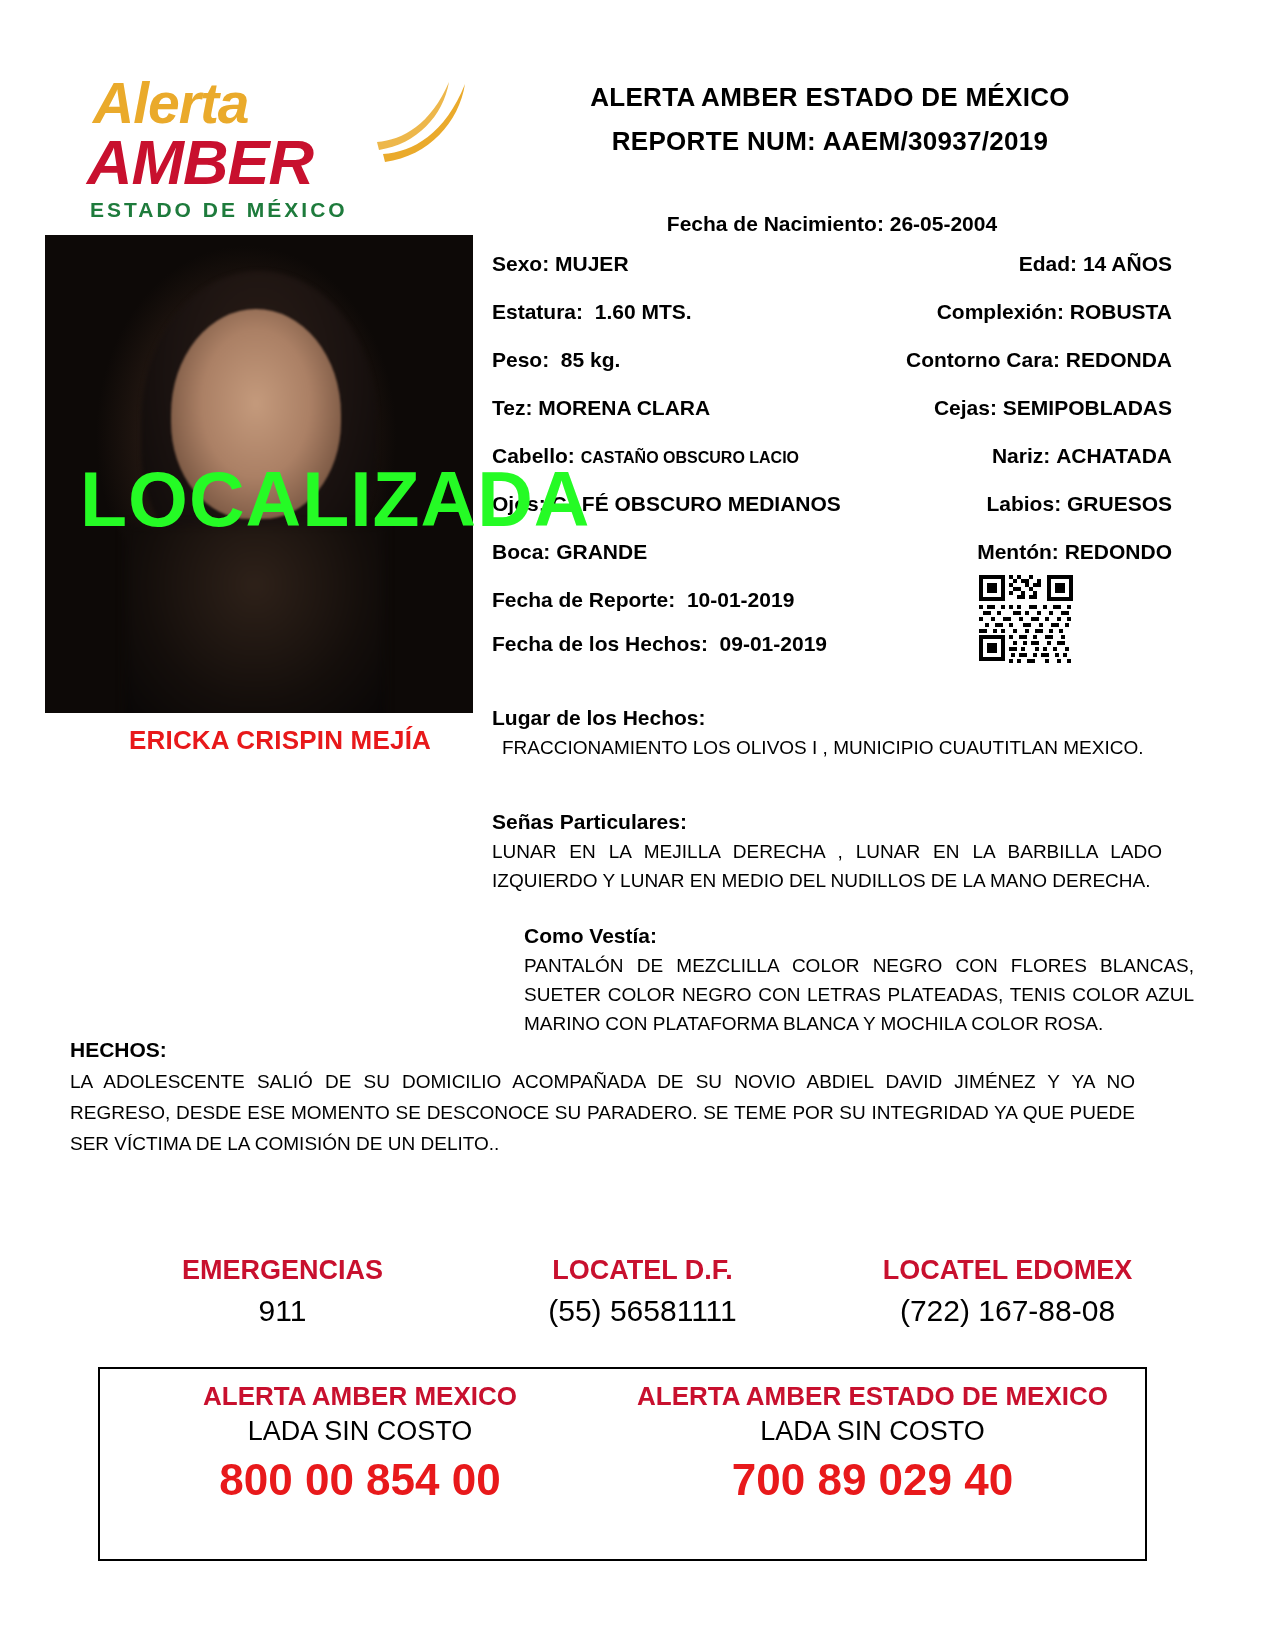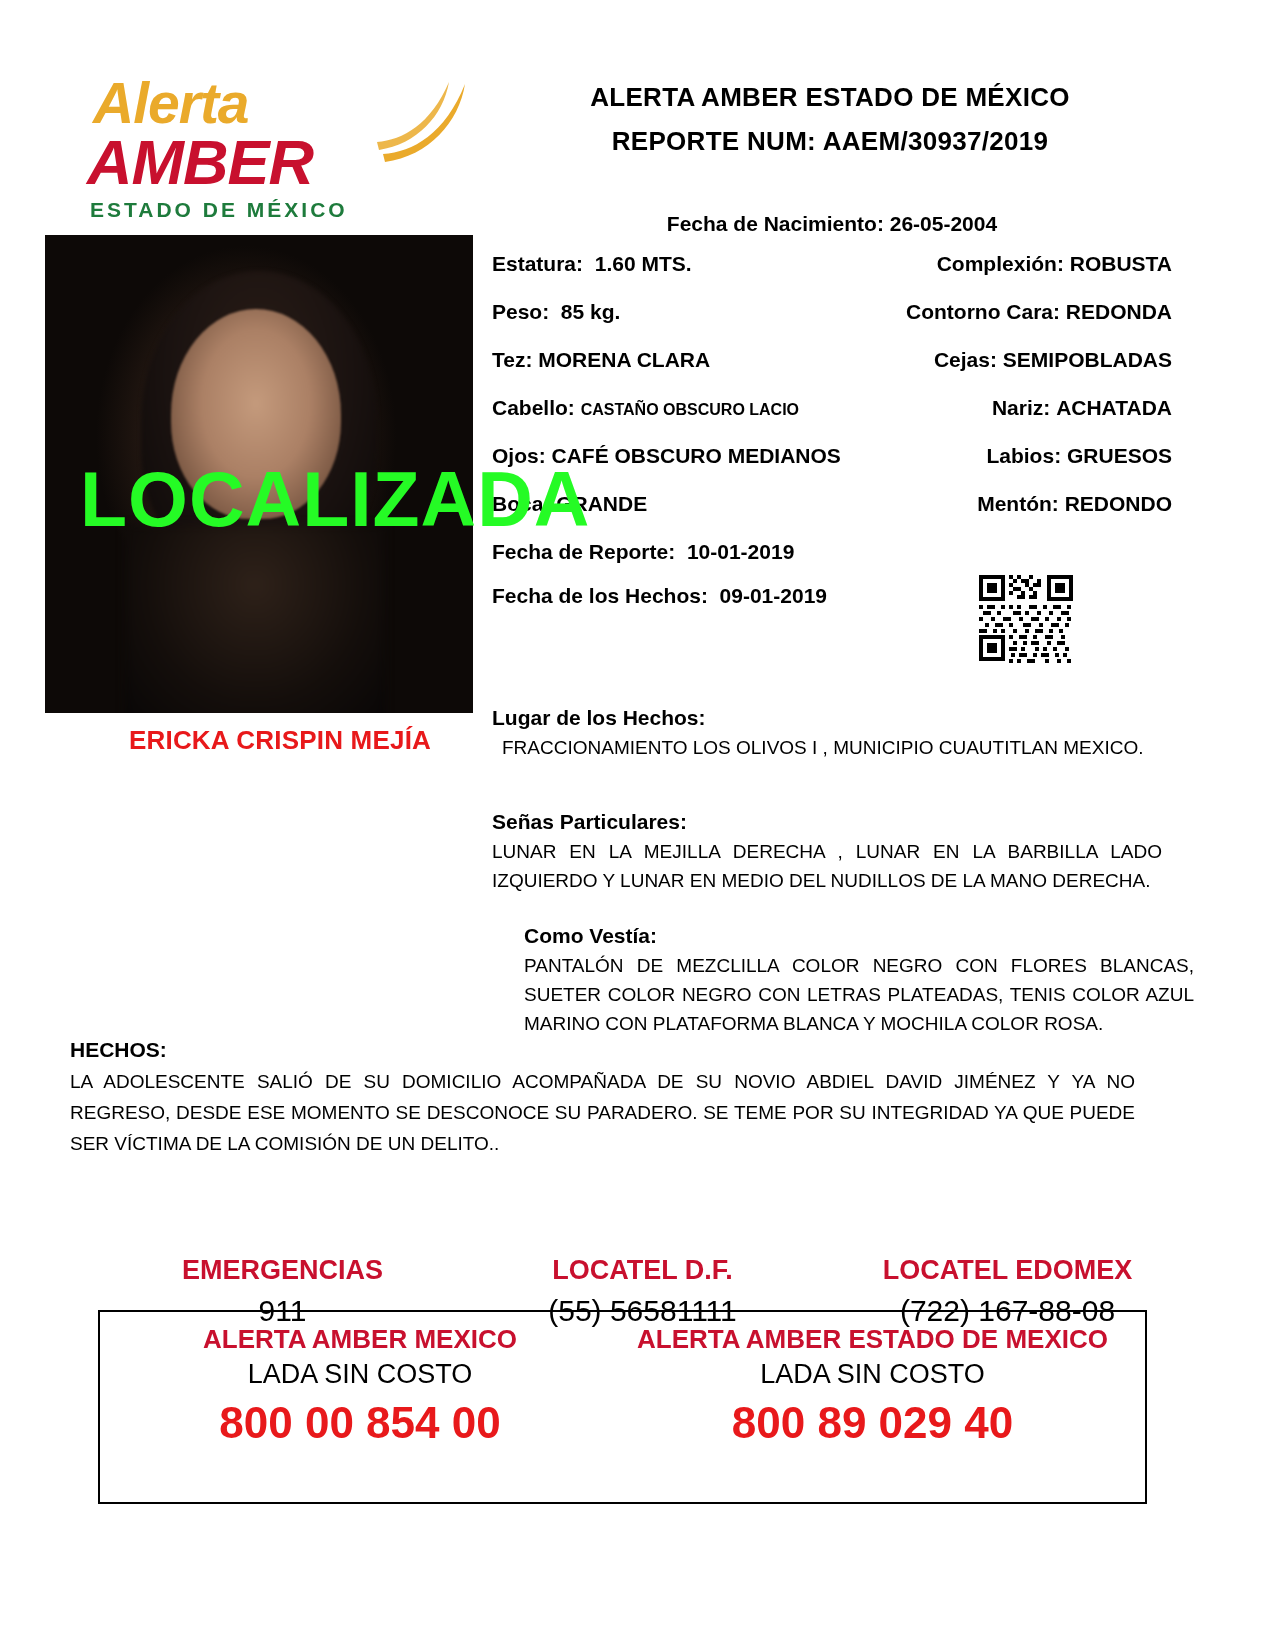--- a/index.html
+++ b/index.html
@@ -268,21 +268,21 @@
     line-height: 48px;
   }
   .col-a { left: 0px; width: 425px; }
   .col-b { left: 365px; width: 415px; }
   .col-c { left: 740px; width: 395px; }
 
   
   .bottom-box {
     position: absolute;
     left: 98px;
-    top: 1310px;
+    top: 1367px;
     width: 1045px;
     height: 190px;
     border: 2px solid #000000;
   }
   .bb-col {
     position: absolute;
     top: 10px;
     text-align: center;
   }
   .bb-left { left: 10px; width: 500px; }
@@ -338,20 +338,30 @@
 
 <div class="localizada">LOCALIZADA</div>
 
 <div class="details">
 
   <div class="row-center">
     <span class="lbl">Fecha de Nacimiento:</span>
     <span class="val">26-05-2004</span>
   </div>
 
+  <div class="row">
+    <span class="left">
+      <span class="lbl">Sexo:</span>
+      <span class="val">MUJER</span>
+    </span>
+    <span class="right">
+      <span class="lbl">Edad:</span>
+      <span class="val">14 AÑOS</span>
+    </span>
+  </div>
 
   <div class="row">
     <span class="left">
       <span class="lbl">Estatura:</span>
       &nbsp;<span class="val">1.60 MTS.</span>
     </span>
     <span class="right">
       <span class="lbl">Complexión:</span>
       <span class="val">ROBUSTA</span>
     </span>
@@ -560,15 +570,15 @@
 
 <div class="bottom-box">
   <div class="bb-col bb-left">
     <div class="bb-title">ALERTA AMBER MEXICO</div>
     <div class="bb-sub">LADA SIN COSTO</div>
     <div class="bb-num">800 00 854 00</div>
   </div>
   <div class="bb-col bb-right">
     <div class="bb-title">ALERTA AMBER ESTADO DE MEXICO</div>
     <div class="bb-sub">LADA SIN COSTO</div>
-    <div class="bb-num">800 89 029 40</div>
+    <div class="bb-num">700 89 029 40</div>
   </div>
 </div>
 
 </body></html>

